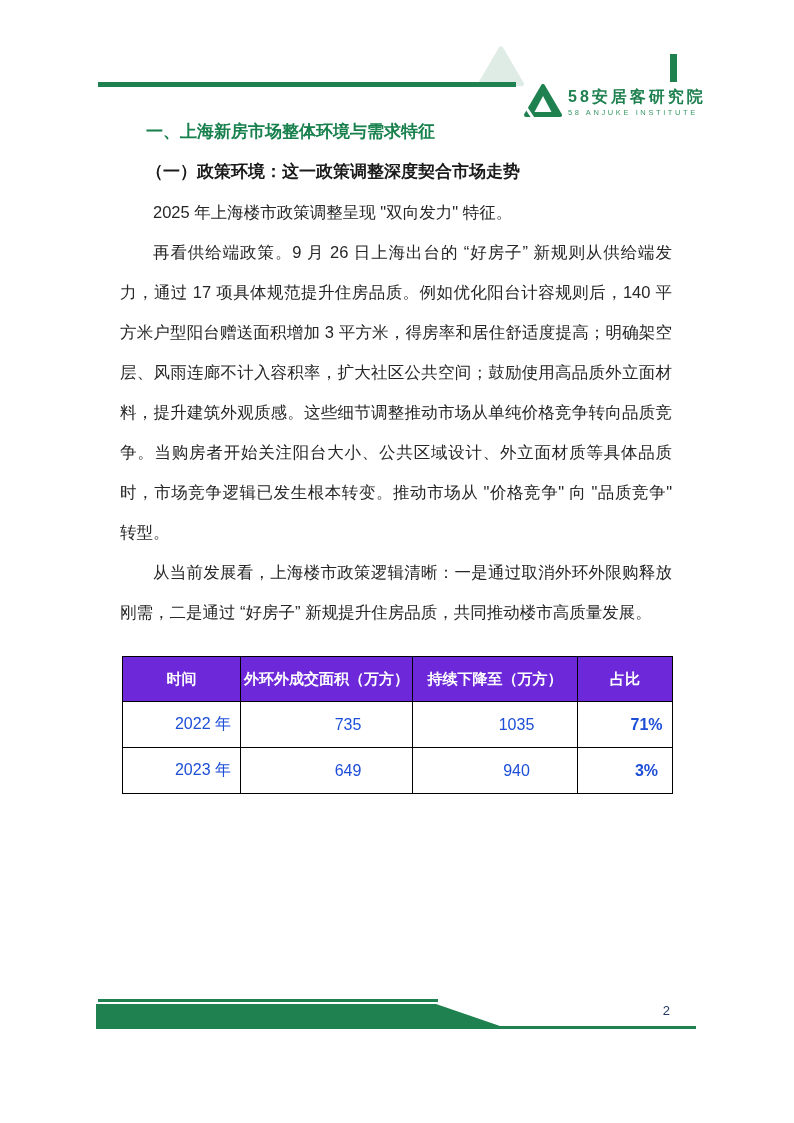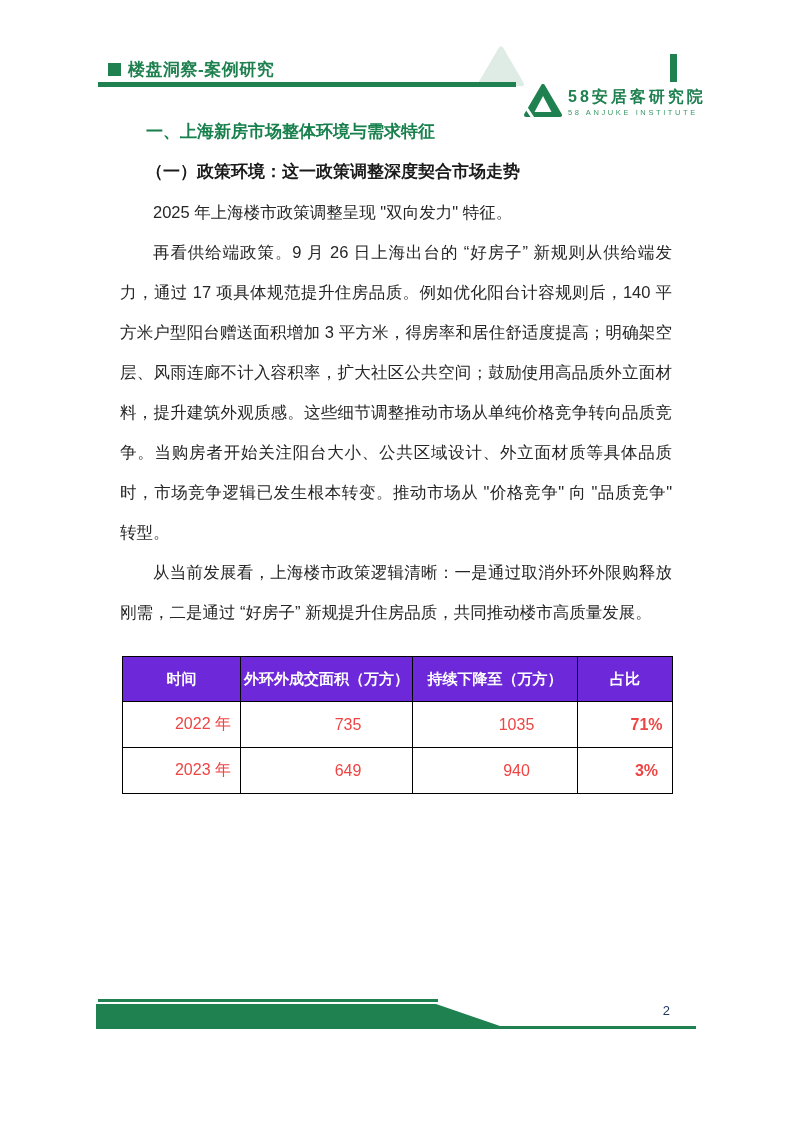--- a/index.html
+++ b/index.html
@@ -129,21 +129,21 @@
     background: #6d28d9;
     color: #ffffff;
     font-weight: bold;
     font-size: 15px;
     height: 45px;
     border-color: #000000;
   }
   .data-table td {
     font-size: 16px;
     height: 46px;
-    color: #ef4444;
+    color: #1d4ed8;
     padding-left: 43px;
   }
   .col-time  { width: 118px; }
   .col-outer { width: 172px; }
   .col-city  { width: 165px; }
   .col-ratio { width: 95px; }
   .cell-bold { font-weight: bold; }
 
   
   .footer {
@@ -180,24 +180,20 @@
 <body>
 
 <div class="page">
 
   <div class="logo-watermark">
     <svg width="46" height="42" viewBox="0 0 38 34">
       <path d="M19 2 L36 31 L2 31 Z" fill="#1f8050" stroke="#1f8050" stroke-width="4" stroke-linejoin="round"></path>
     </svg>
   </div>
 
-  <div class="header-title">
-    <span class="square-bullet"></span>
-    <span class="header-title-text">楼盘洞察-案例研究</span>
-  </div>
   <div class="header-underline"></div>
 
   <div class="logo">
     <span>
       <svg width="38" height="34" viewBox="0 0 38 34">
         <path d="M19 2 L36 31 L2 31 Z" fill="#1f8050" stroke="#1f8050" stroke-width="4" stroke-linejoin="round"></path>
         <path d="M19 12 L27.5 28 L10.5 28 Z" fill="#ffffff"></path>
         <line x1="1" y1="22" x2="9" y2="34" stroke="#ffffff" stroke-width="3"></line>
       </svg>
     </span>

